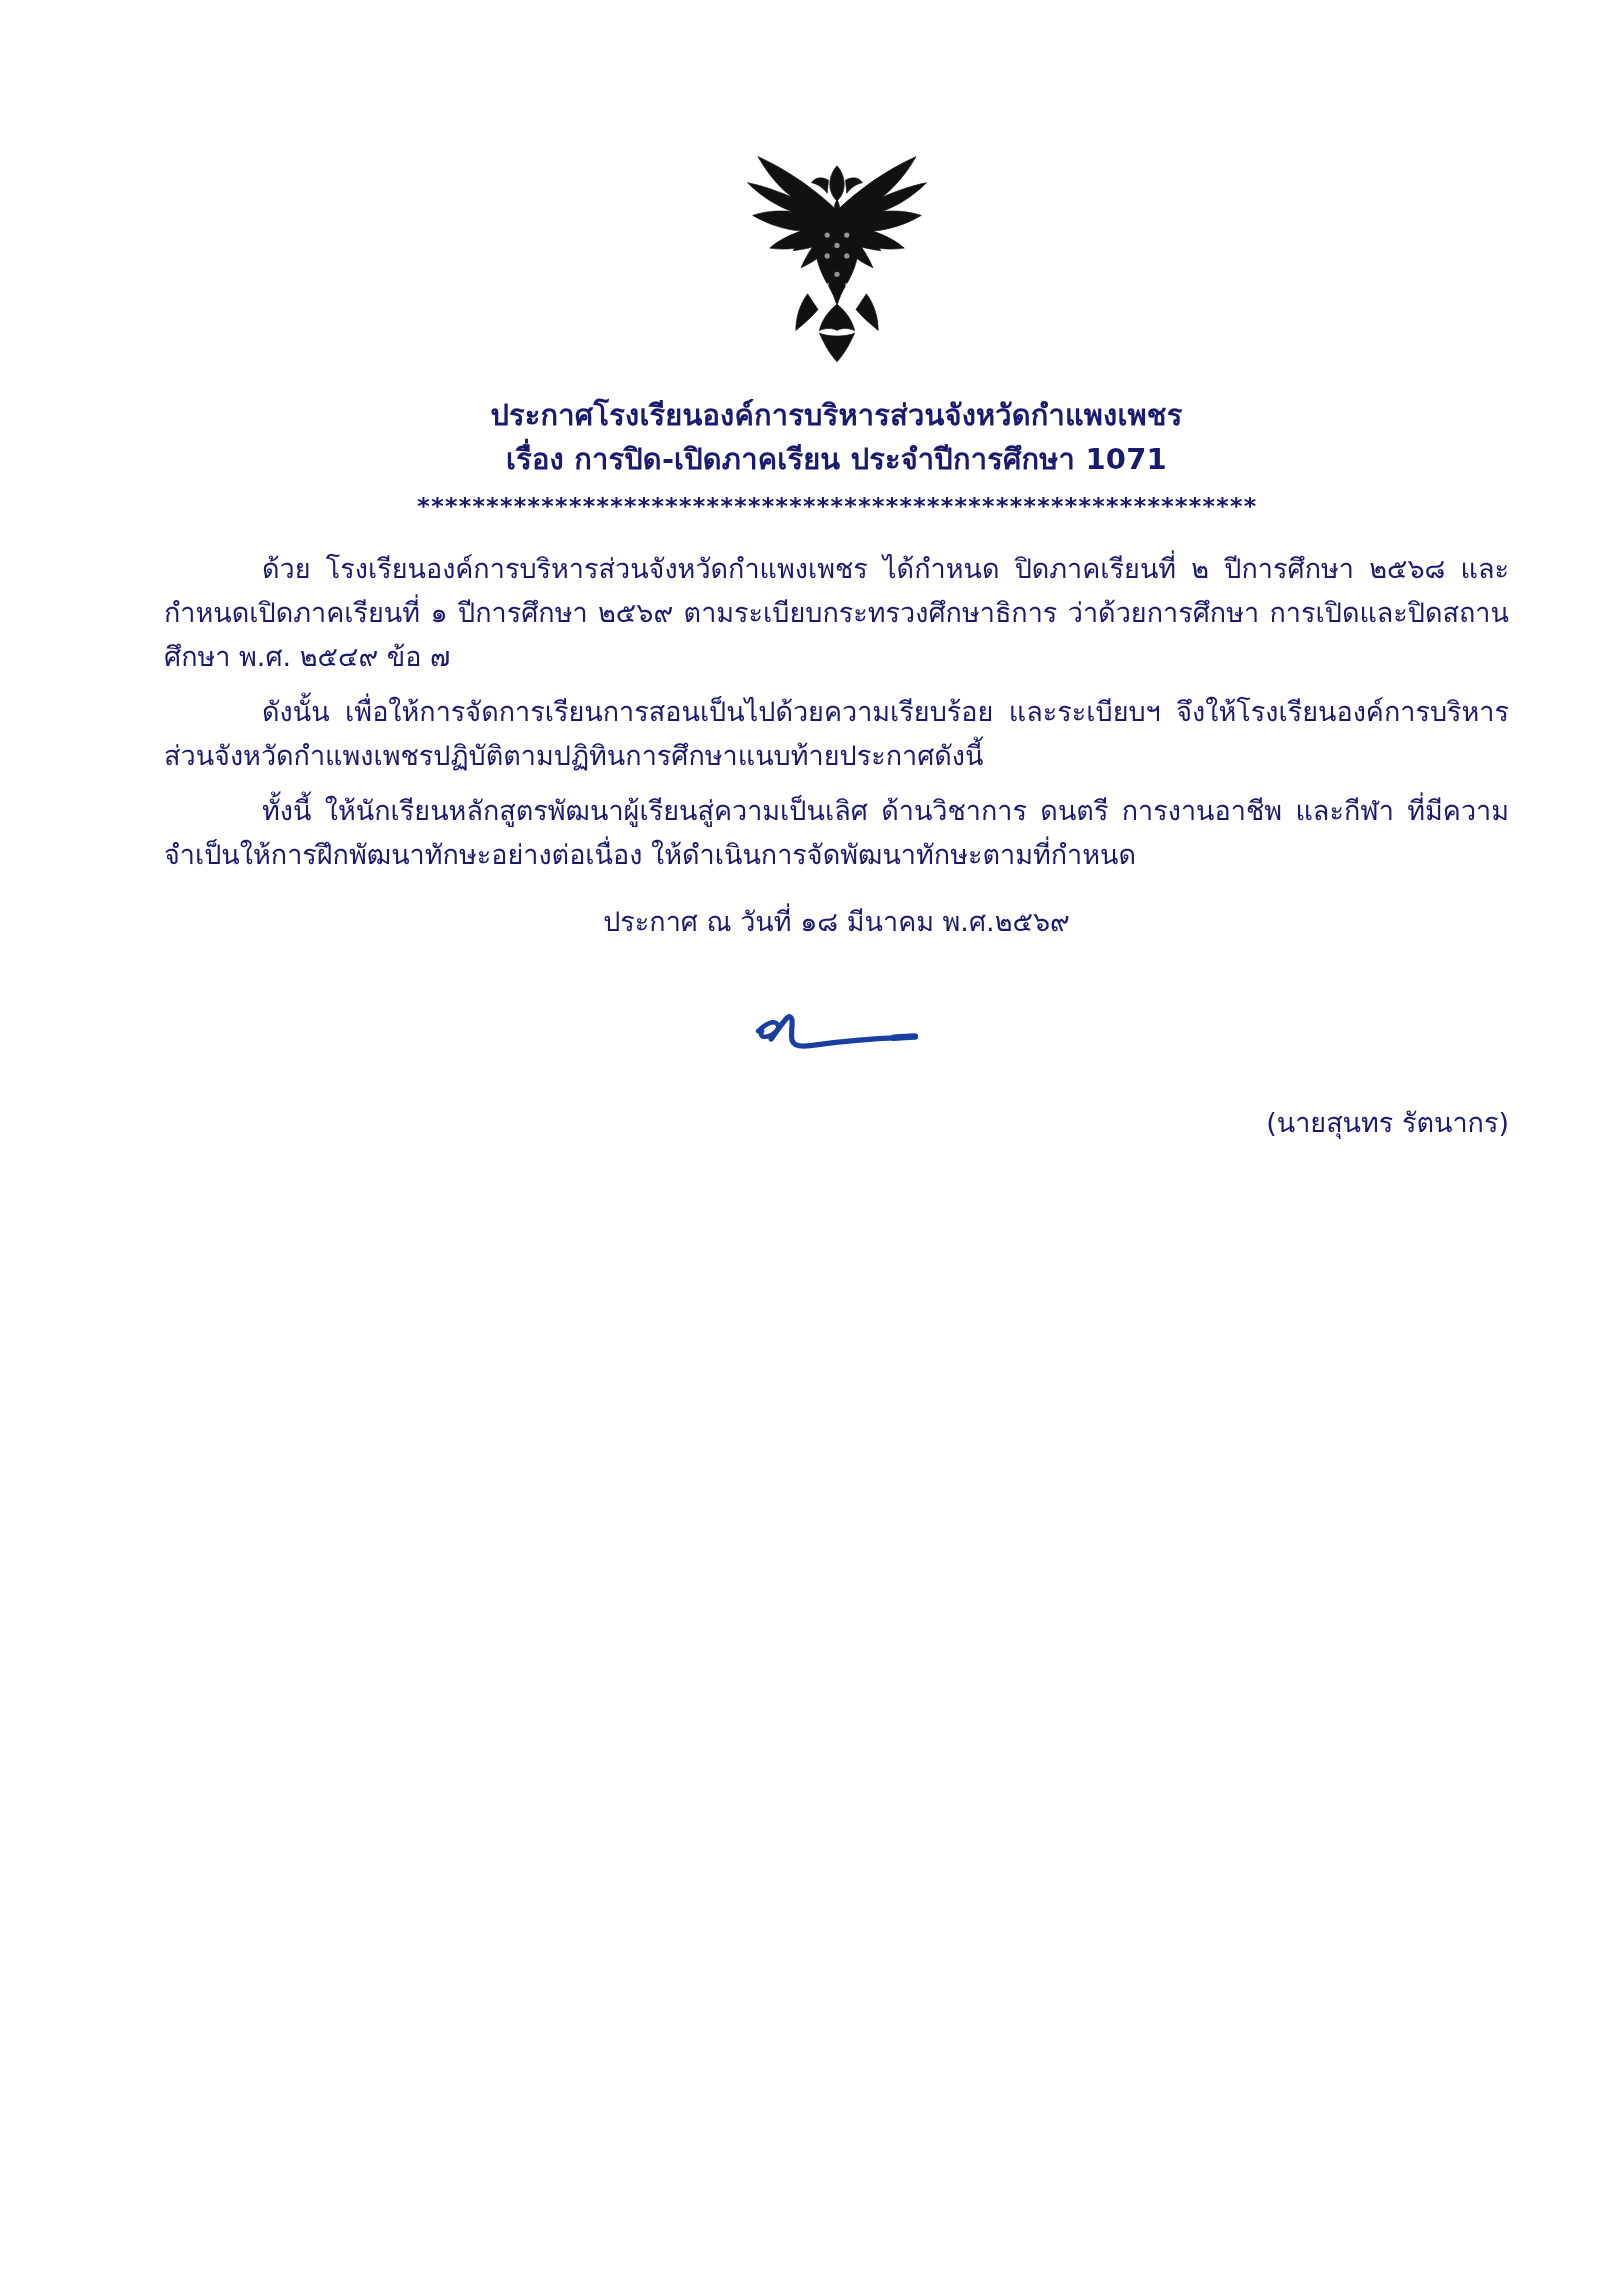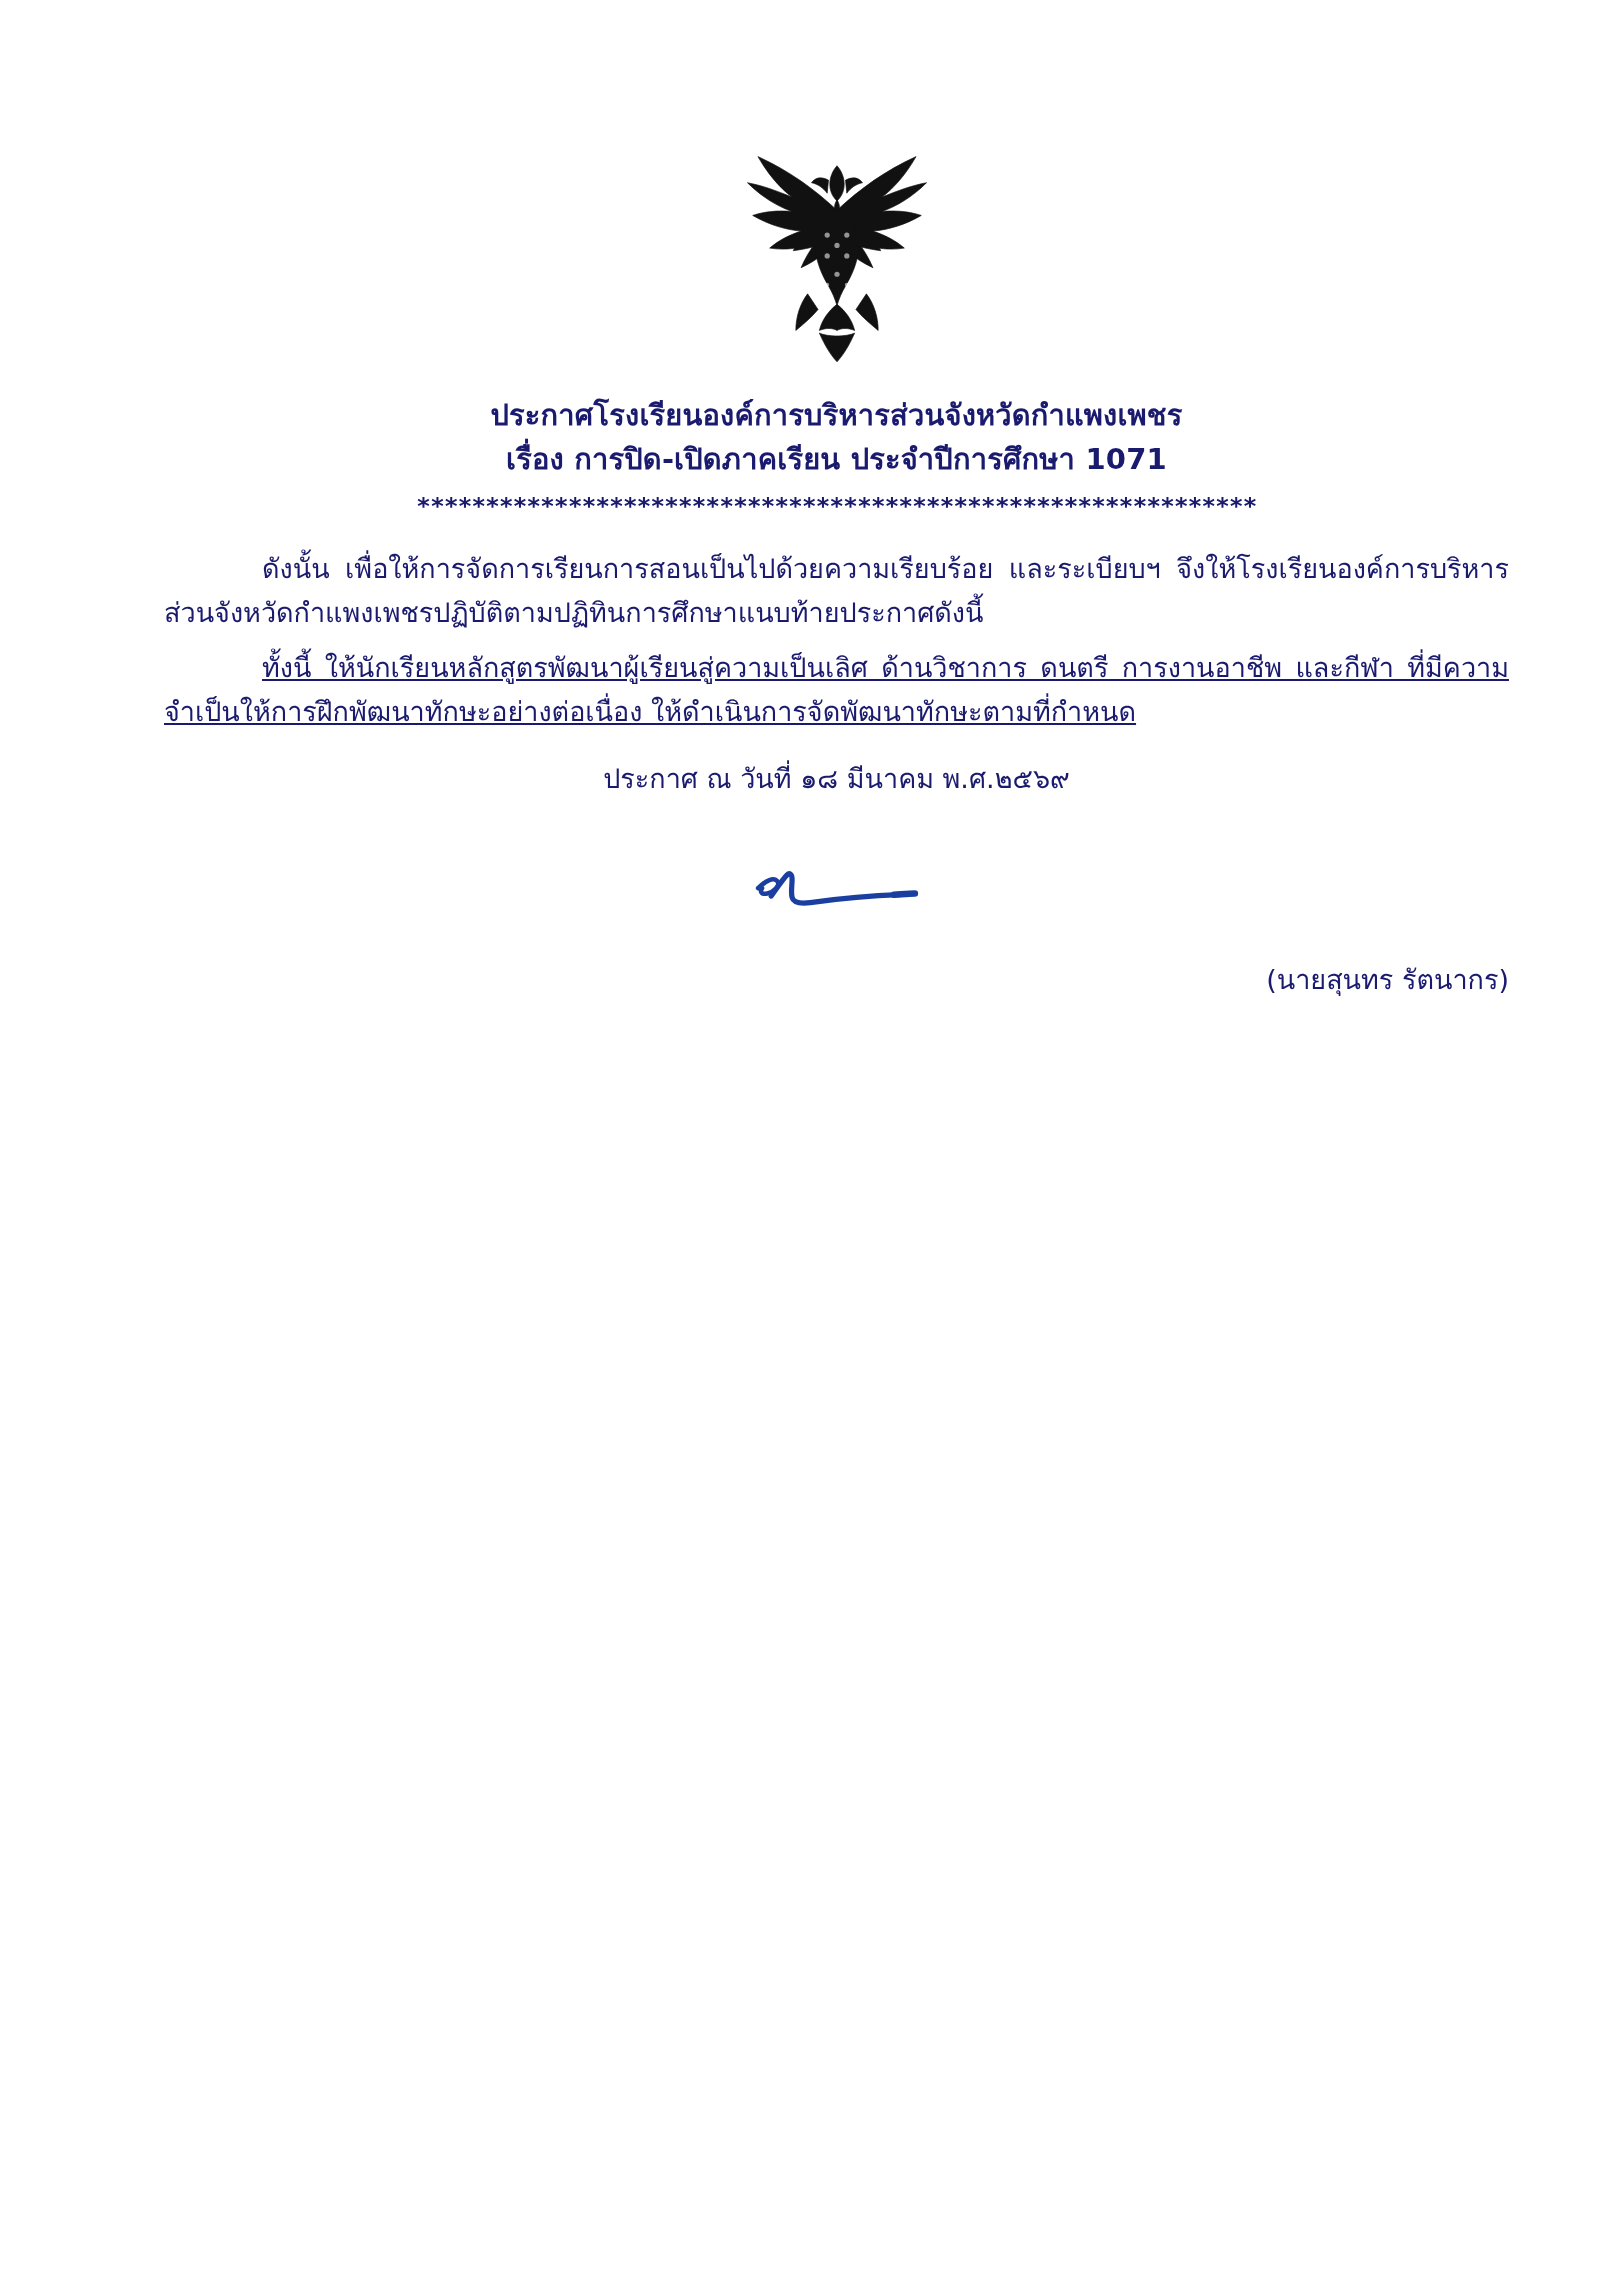--- a/index.html
+++ b/index.html
@@ -66,21 +66,20 @@
     font-size: 27px;
     line-height: 1.62;
     color: #1a1a6e;
     margin: 0 0 11.8px 0;
     text-align: justify;
     text-justify: inter-word;
     text-indent: 98px;
   }
   p.para.last-of-group {
     margin-bottom: 23px;
-    text-decoration: underline;
   }
   .center-line {
     text-align: center;
     font-size: 27px;
     line-height: 1.6;
     color: #1a1a6e;
     margin: 17px 0 0 0;
   }
 
   
@@ -152,20 +151,21 @@
     </svg>
   </div>
 
   <div class="head-block">
     <div class="head-line">ประกาศโรงเรียนองค์การบริหารส่วนจังหวัดกำแพงเพชร</div>
     <div class="head-line">เรื่อง การปิด-เปิดภาคเรียน ประจำปีการศึกษา 1071</div>
     <div class="stars">*************************************************************</div>
   </div>
 
   <div class="body-block">
+    <p class="para">ด้วย โรงเรียนองค์การบริหารส่วนจังหวัดกำแพงเพชร ได้กำหนด ปิดภาคเรียนที่ ๒ ปีการศึกษา ๒๕๖๘ และกำหนดเปิดภาคเรียนที่ ๑ ปีการศึกษา ๒๕๖๙ ตามระเบียบกระทรวงศึกษาธิการ ว่าด้วยการศึกษา การเปิดและปิดสถานศึกษา พ.ศ. ๒๕๔๙ ข้อ ๗</p>
     <p class="para">ดังนั้น เพื่อให้การจัดการเรียนการสอนเป็นไปด้วยความเรียบร้อย และระเบียบฯ จึงให้โรงเรียนองค์การบริหารส่วนจังหวัดกำแพงเพชรปฏิบัติตามปฏิทินการศึกษาแนบท้ายประกาศดังนี้</p>
     <p class="para last-of-group">ทั้งนี้ ให้นักเรียนหลักสูตรพัฒนาผู้เรียนสู่ความเป็นเลิศ ด้านวิชาการ ดนตรี การงานอาชีพ และกีฬา ที่มีความจำเป็นให้การฝึกพัฒนาทักษะอย่างต่อเนื่อง ให้ดำเนินการจัดพัฒนาทักษะตามที่กำหนด</p>
     <div class="center-line">ประกาศ ณ วันที่  ๑๘  มีนาคม พ.ศ.๒๕๖๙</div>
   </div>
 
   <div class="sign-area">
     <div class="signature">
       <svg class="sig-svg" width="209" height="72" viewBox="0 0 320 110" aria-hidden="true">
         <path d="M40 40 C52 28 64 22 70 30 C74 36 64 46 54 48 C46 50 42 46 46 40" fill="none" stroke="#1a3fa0" stroke-width="7" stroke-linecap="round"></path>
         <path d="M60 52 C70 38 78 26 84 20 C88 16 92 18 92 26 C92 36 90 46 92 54 C94 62 104 64 120 62 C150 58 200 52 256 50" fill="none" stroke="#1a3fa0" stroke-width="8" stroke-linecap="round"></path>

